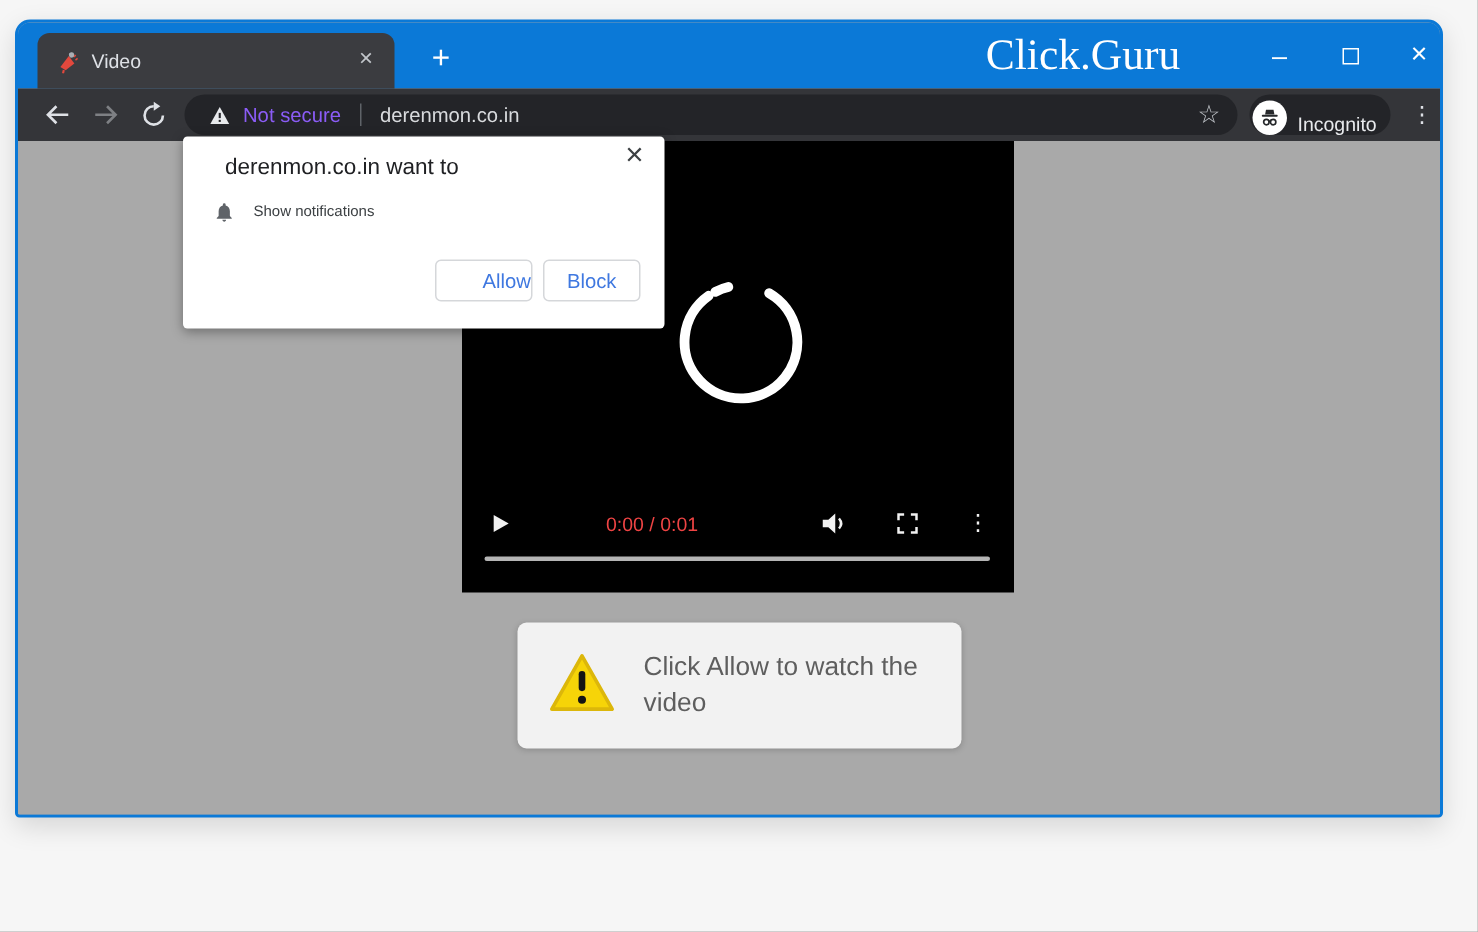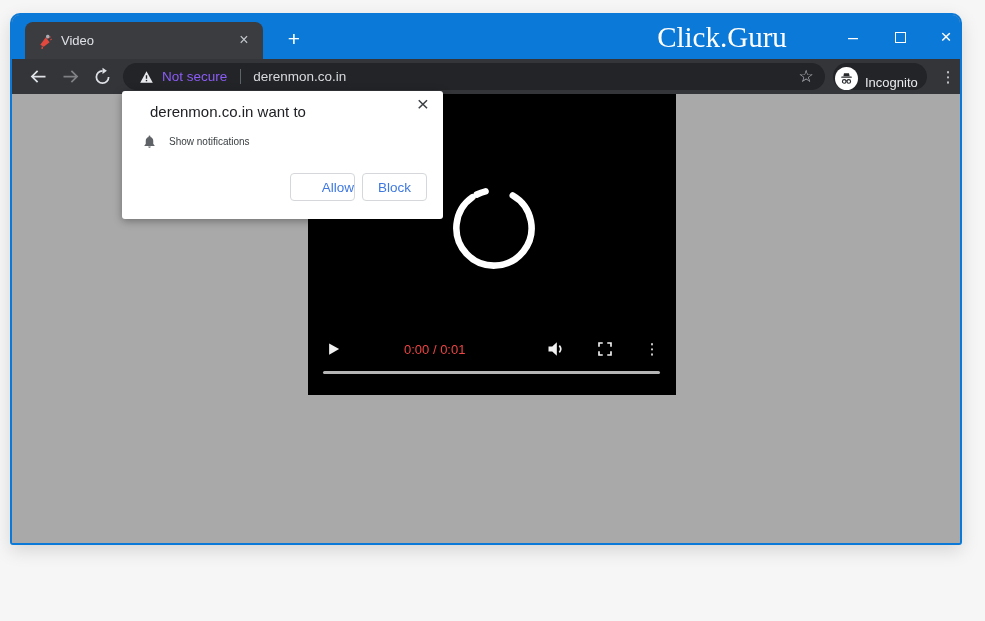--- a/index.html
+++ b/index.html
@@ -180,15 +180,23 @@
       <span class="prompt-close">×</span>
       <div class="prompt-origin">derenmon.co.in want to</div>
       <svg class="prompt-bell" viewBox="0 0 24 24">
         <path d="M12 22c1.1 0 2-.9 2-2h-4c0 1.1.9 2 2 2zm6-6v-5c0-3.07-1.64-5.64-4.5-6.32V4a1.5 1.5 0 0 0-3 0v.68C7.64 5.36 6 7.92 6 11v5l-2 2v1h16v-1l-2-2z" fill="#5f6368"></path>
       </svg>
       <div class="prompt-perm">Show notifications</div>
       <button class="prompt-btn btn-allow">Allow</button>
       <button class="prompt-btn btn-block">Block</button>
     </div>
 
+    <div class="card">
+      <svg class="card-tri" viewBox="0 0 48 44">
+        <path d="M24,3 L45,40 H3 Z" fill="#f6d408" stroke="#dcb70a" stroke-width="2.5" stroke-linejoin="round"></path>
+        <rect x="21.7" y="13.5" width="4.6" height="14" rx="2.3" fill="#141414"></rect>
+        <circle cx="24" cy="33.5" r="2.8" fill="#141414"></circle>
+      </svg>
+      <div class="card-msg">Click Allow to watch the video</div>
+    </div>
 
   </div>
 </div>
 
 </body></html>

